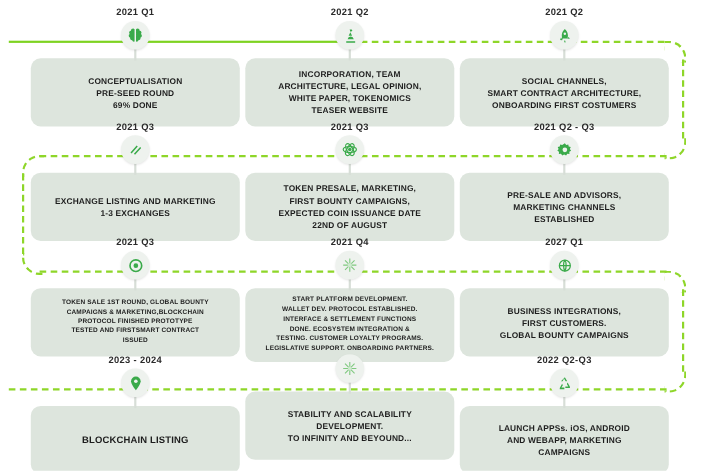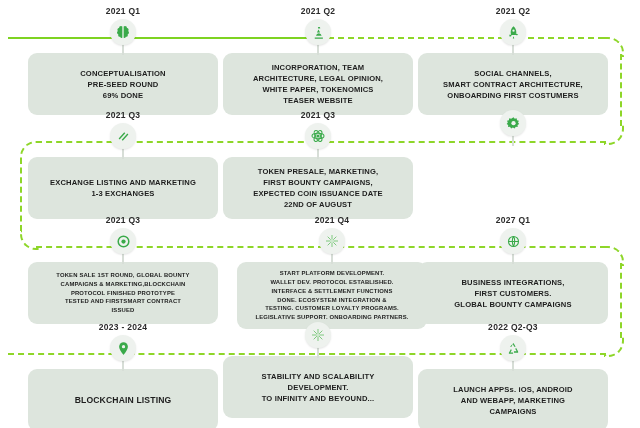--- a/index.html
+++ b/index.html
@@ -191,28 +191,34 @@
     </div>
     <div class="card">
       <div class="card-text t-normal">TOKEN PRESALE, MARKETING,
 FIRST BOUNTY CAMPAIGNS,
 EXPECTED COIN ISSUANCE DATE
 22ND OF AUGUST</div>
     </div>
   </div>
 
   <div class="node" style="left:418px;top:110px;">
+    <div class="node-date">2021 Q2 - Q3</div>
     <div class="badge-wrap">
       <div class="stem"></div>
       <div class="badge">
         <svg width="15" height="15" viewBox="0 0 24 24" fill="#3aaa4a">
           <path d="M12 2l2 2.4 3-.8.6 3 3 .9-1.3 2.8 1.8 2.5-2.6 1.6.2 3.1-3.1-.3-1.8 2.6-2.8-1.4-2.8 1.4-1.8-2.6-3.1.3.2-3.1L1.1 12.8 2.9 10.3 1.6 7.5l3-.9.6-3 3 .8L12 2z"></path>
           <circle cx="12" cy="11.5" r="3.4" fill="#eef2ee"></circle>
         </svg>
       </div>
+    </div>
+    <div class="card">
+      <div class="card-text t-normal">PRE-SALE AND ADVISORS,
+MARKETING CHANNELS
+ESTABLISHED</div>
     </div>
   </div>
 
   <div class="node" style="left:28px;top:215px;">
     <div class="node-date">2021 Q3</div>
     <div class="badge-wrap">
       <div class="stem"></div>
       <div class="badge">
         <svg width="15" height="15" viewBox="0 0 24 24" fill="none" stroke="#3aaa4a" stroke-width="2.4">
           <circle cx="12" cy="12" r="8.5"></circle>
@@ -222,21 +228,21 @@
     </div>
     <div class="card">
       <div class="card-text t-small">TOKEN SALE 1ST ROUND, GLOBAL BOUNTY
 CAMPAIGNS &amp; MARKETING,BLOCKCHAIN
 PROTOCOL FINISHED PROTOTYPE
 TESTED AND FIRSTSMART CONTRACT
 ISSUED</div>
     </div>
   </div>
 
-  <div class="node" style="left:237px;top:215px;">
+  <div class="node" style="left:223px;top:215px;">
     <div class="node-date">2021 Q4</div>
     <div class="badge-wrap">
       <div class="stem"></div>
       <div class="badge">
         <svg width="16" height="16" viewBox="0 0 24 24" stroke="#7fc97f" stroke-width="1.5" fill="none">
           <g>
             <path d="M12 3v18M3 12h18M5.5 5.5l13 13M18.5 5.5l-13 13"></path>
           </g>
           <circle cx="12" cy="12" r="3" fill="#cfe8cf" stroke="none"></circle>
         </svg>

